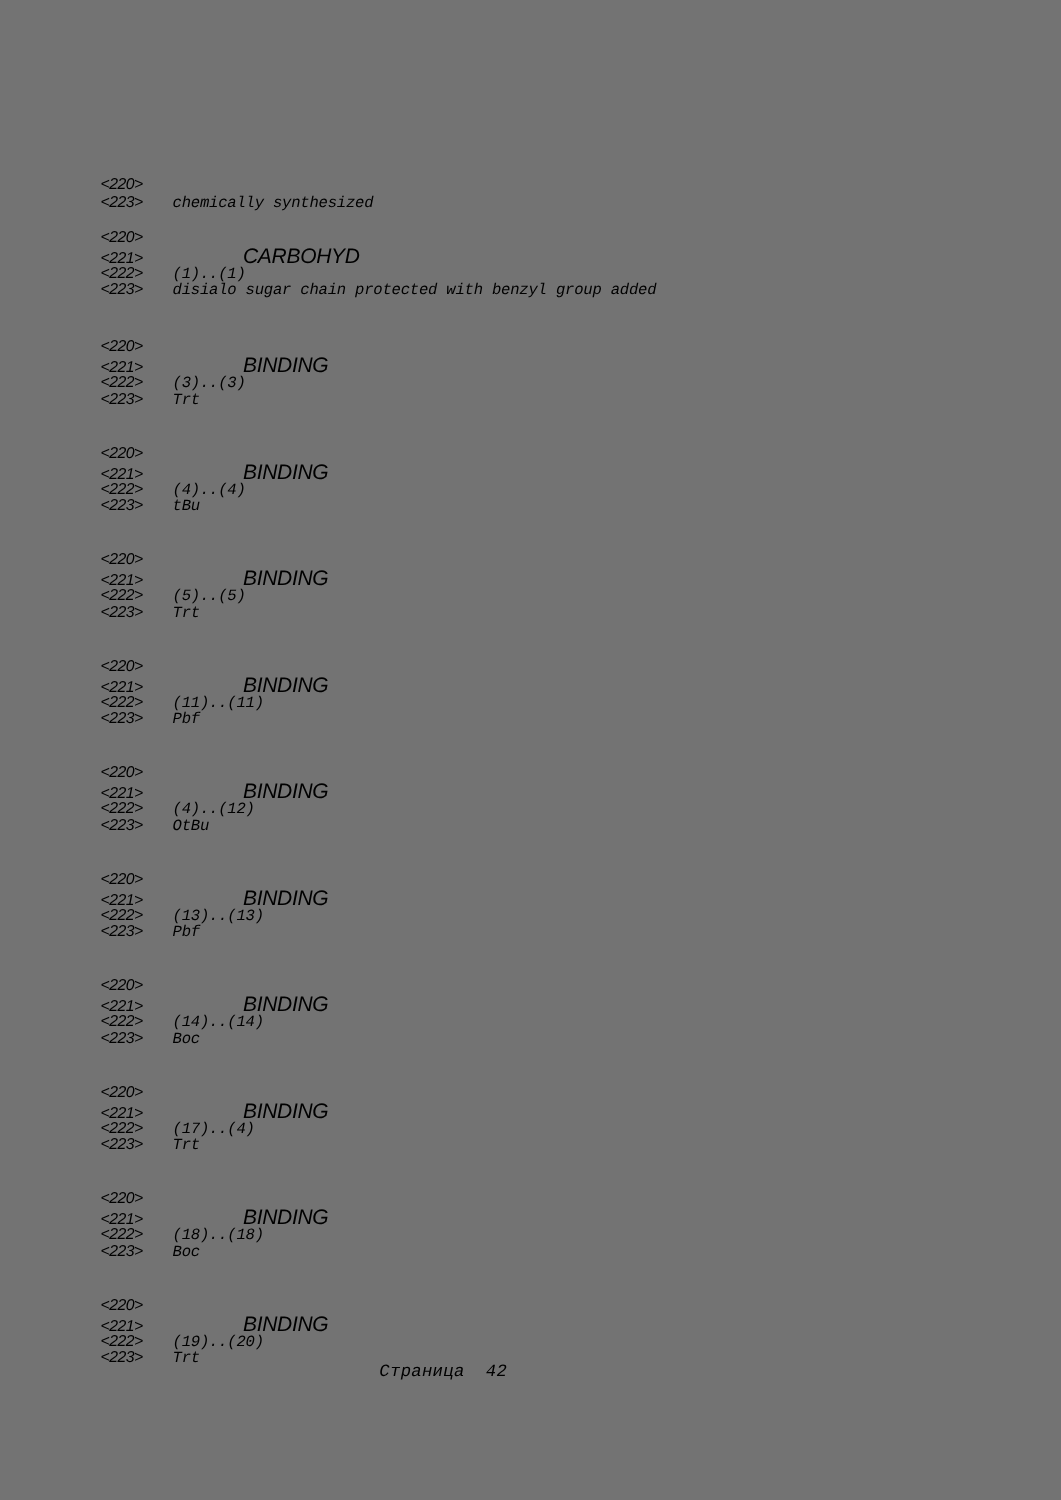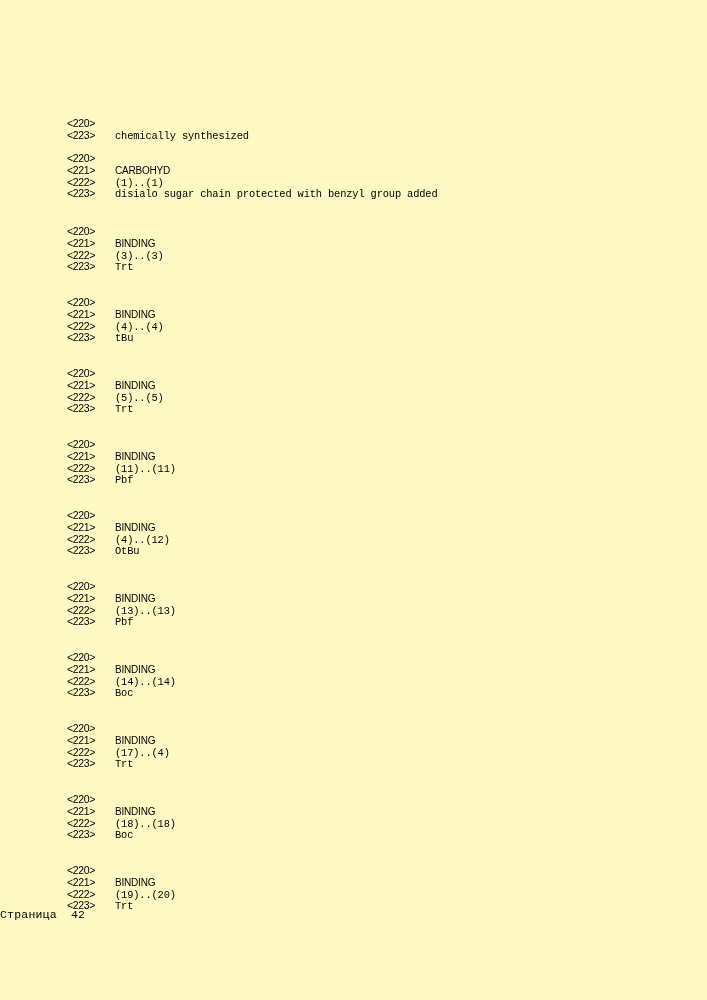--- a/index.html
+++ b/index.html
@@ -6,23 +6,24 @@
   html, body {
     margin: 0;
     padding: 0;
     background: #ffffff;
   }
 
   #page {
     position: relative;
     width: 707px;
     height: 1000px;
-    background: #fef9c3;
+    background: #737373;
     overflow: hidden;
     color: #000000;
+    font-style: italic;
   }
 
   
   #listing {
     position: absolute;
     left: 67px;
     top: 112px;
     width: 560px;
   }
 
@@ -50,38 +51,39 @@
   }
 
   .val {
     flex: 0 0 auto;
     color: #000;
   }
 
   
   .val.sans {
     font-family: "Liberation Sans", sans-serif;
-    font-size: 10px;
+    font-size: 14px;
     letter-spacing: -0.2px;
+    margin-left: 47px;
   }
 
   
   .val.mono {
     font-family: "Liberation Mono", "DejaVu Sans Mono", monospace;
     font-size: 10.4px;
     letter-spacing: -0.15px;
   }
 
   
   #footer {
     position: absolute;
     left: 0;
     top: 908px;
     width: 591px;
-    text-align: left;
+    text-align: center;
     font-family: "Liberation Mono", "DejaVu Sans Mono", monospace;
     font-size: 11.5px;
     letter-spacing: 0.2px;
     color: #000;
     white-space: pre;
   }
 </style>
 </head>
 <body>
 

